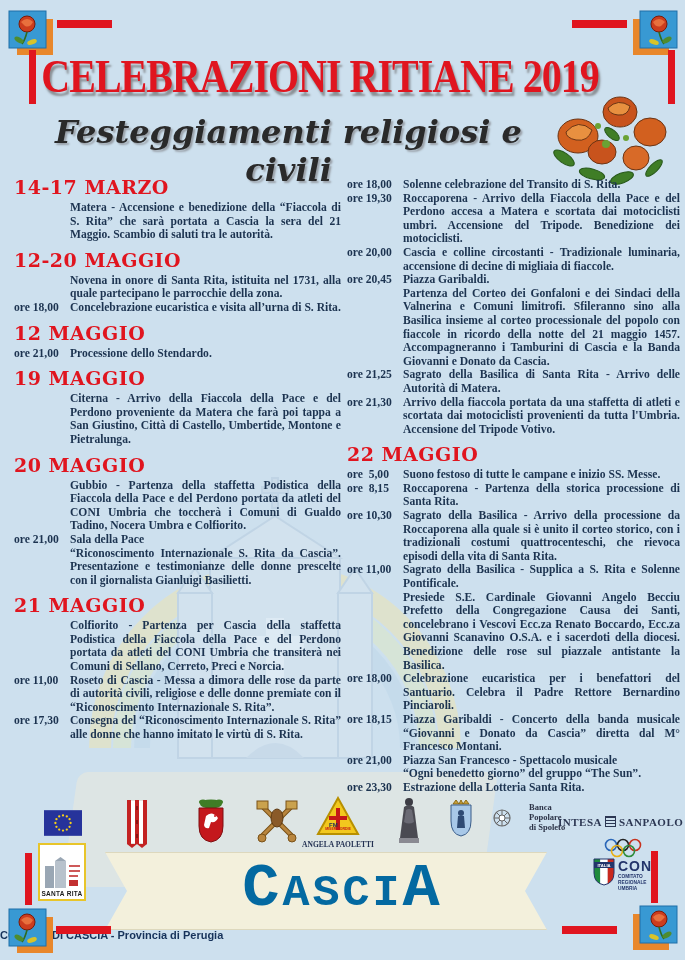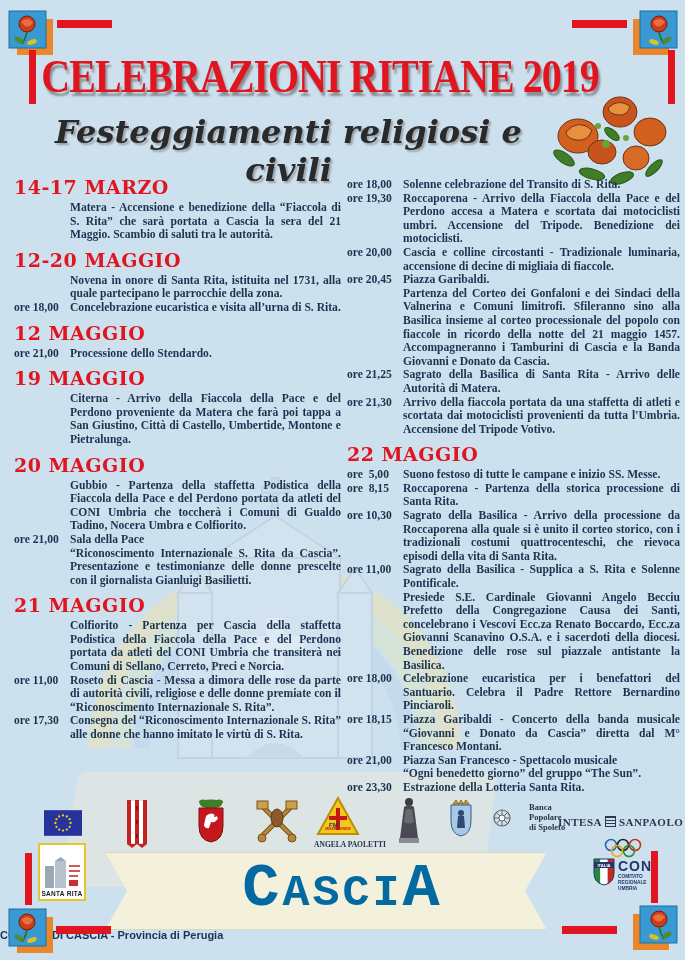--- a/index.html
+++ b/index.html
@@ -44,21 +44,21 @@
           clip-path:polygon(0 0,100% 0,calc(100% - 22px) 50%,100% 100%,0 100%,22px 50%);}
   .cascia{position:absolute;left:150px;top:856px;width:385px;text-align:center;z-index:2;
           font-family:Liberation Mono, monospace;font-weight:700;color:#0369a1;letter-spacing:3px;}
   .cascia .big{font-size:62px;line-height:66px;}
   .cascia .mid{font-size:45px;line-height:66px;vertical-align:baseline;}
   .comune{position:absolute;left:0;top:929px;width:685px;text-align:left;z-index:2;
           font-family:"Liberation Sans",sans-serif;font-weight:700;font-size:11px;color:#16325a;}
 
   .logo{position:absolute;z-index:2;}
   .angela{position:absolute;left:300px;top:840px;width:76px;text-align:center;z-index:2;
-          font-family:"Liberation Serif",serif;font-weight:700;font-size:7.5px;color:#243253;margin-left:12px;}
+          font-family:"Liberation Serif",serif;font-weight:700;font-size:7.5px;color:#243253;}
   .miseri-text{position:absolute;left:316px;top:827px;width:44px;text-align:center;z-index:3;
           font-family:"Liberation Sans",sans-serif;font-weight:700;font-size:3.5px;color:#c41818;}
   .banca{left:492px;top:803px;display:flex;align-items:center;gap:17px;}
   .banca-text{font-family:"Liberation Serif",serif;font-weight:700;font-size:8.5px;
           line-height:1.15;color:#2c3347;}
   .intesa{left:558px;top:816px;font-family:"Liberation Serif",serif;font-weight:600;
           font-size:11px;letter-spacing:.5px;color:#2c3753;display:flex;gap:3px;}
   .intesa-box{display:inline-block;width:9px;height:9px;border:1px solid #2c3753;
           background:linear-gradient(#2c3753 1px,transparent 1px) 0 3px/9px 3px;}
   .srita-box{left:38px;top:843px;width:48px;height:58px;background:#fff;border:2px solid #e8c52a;

